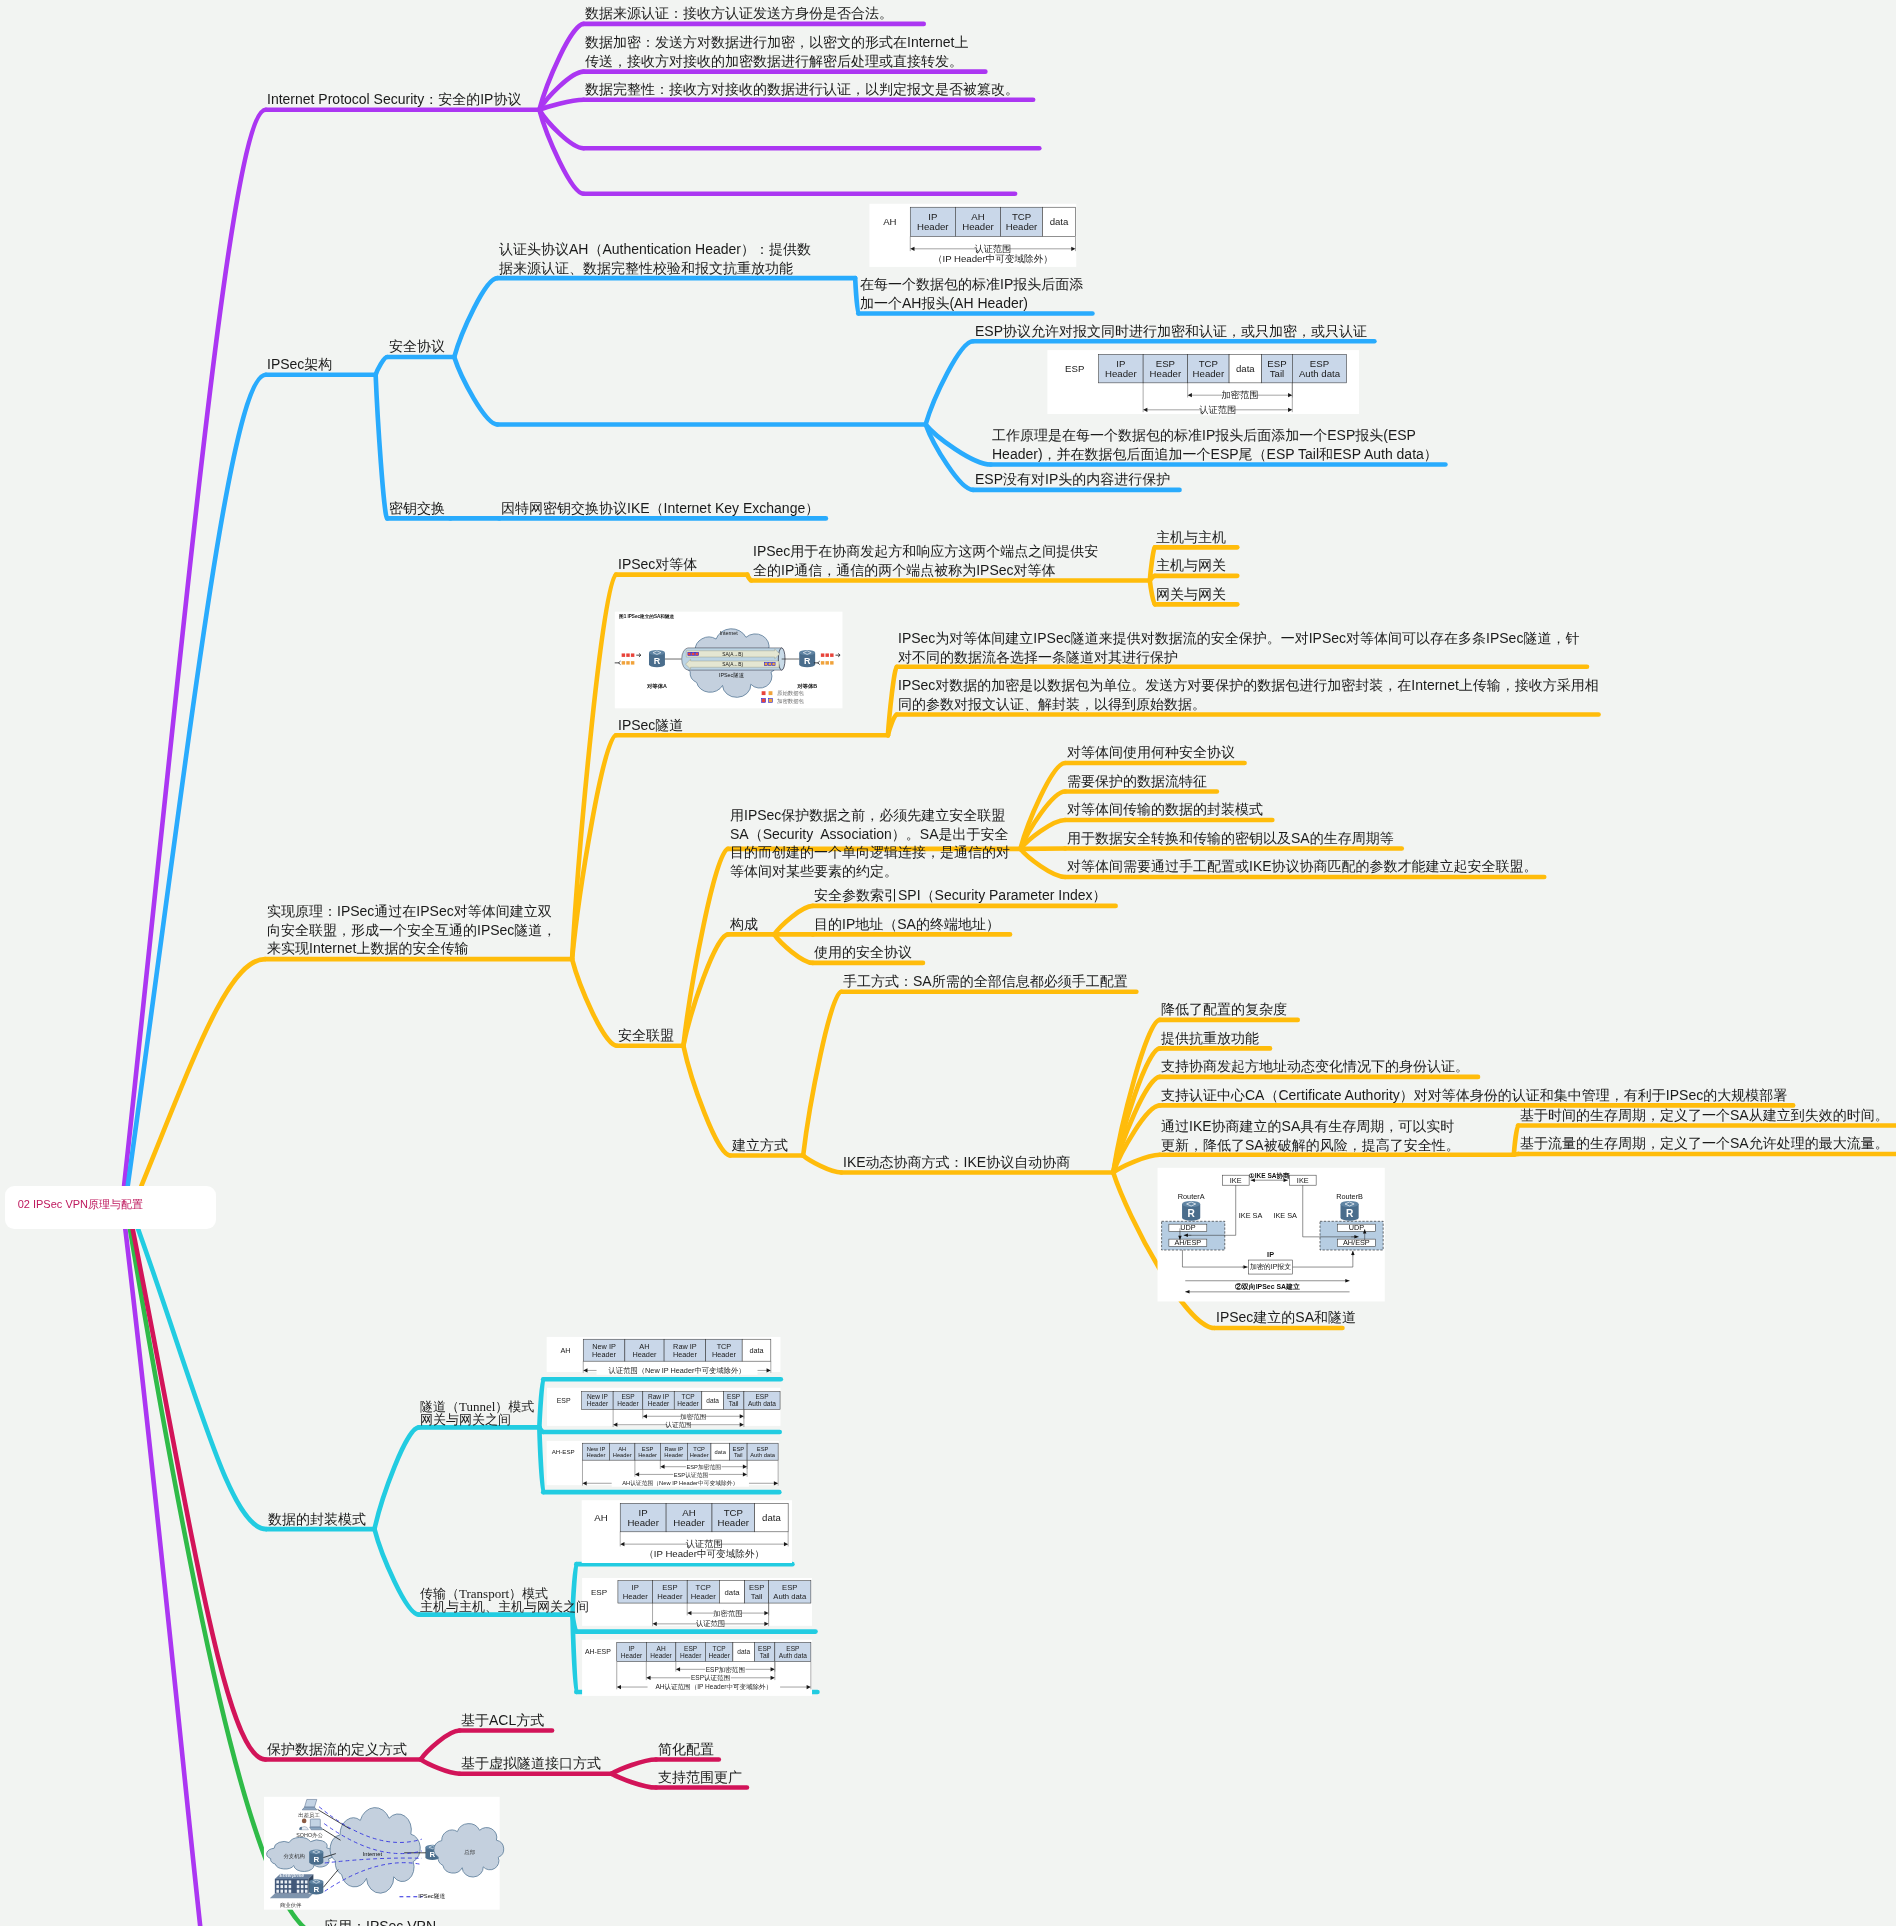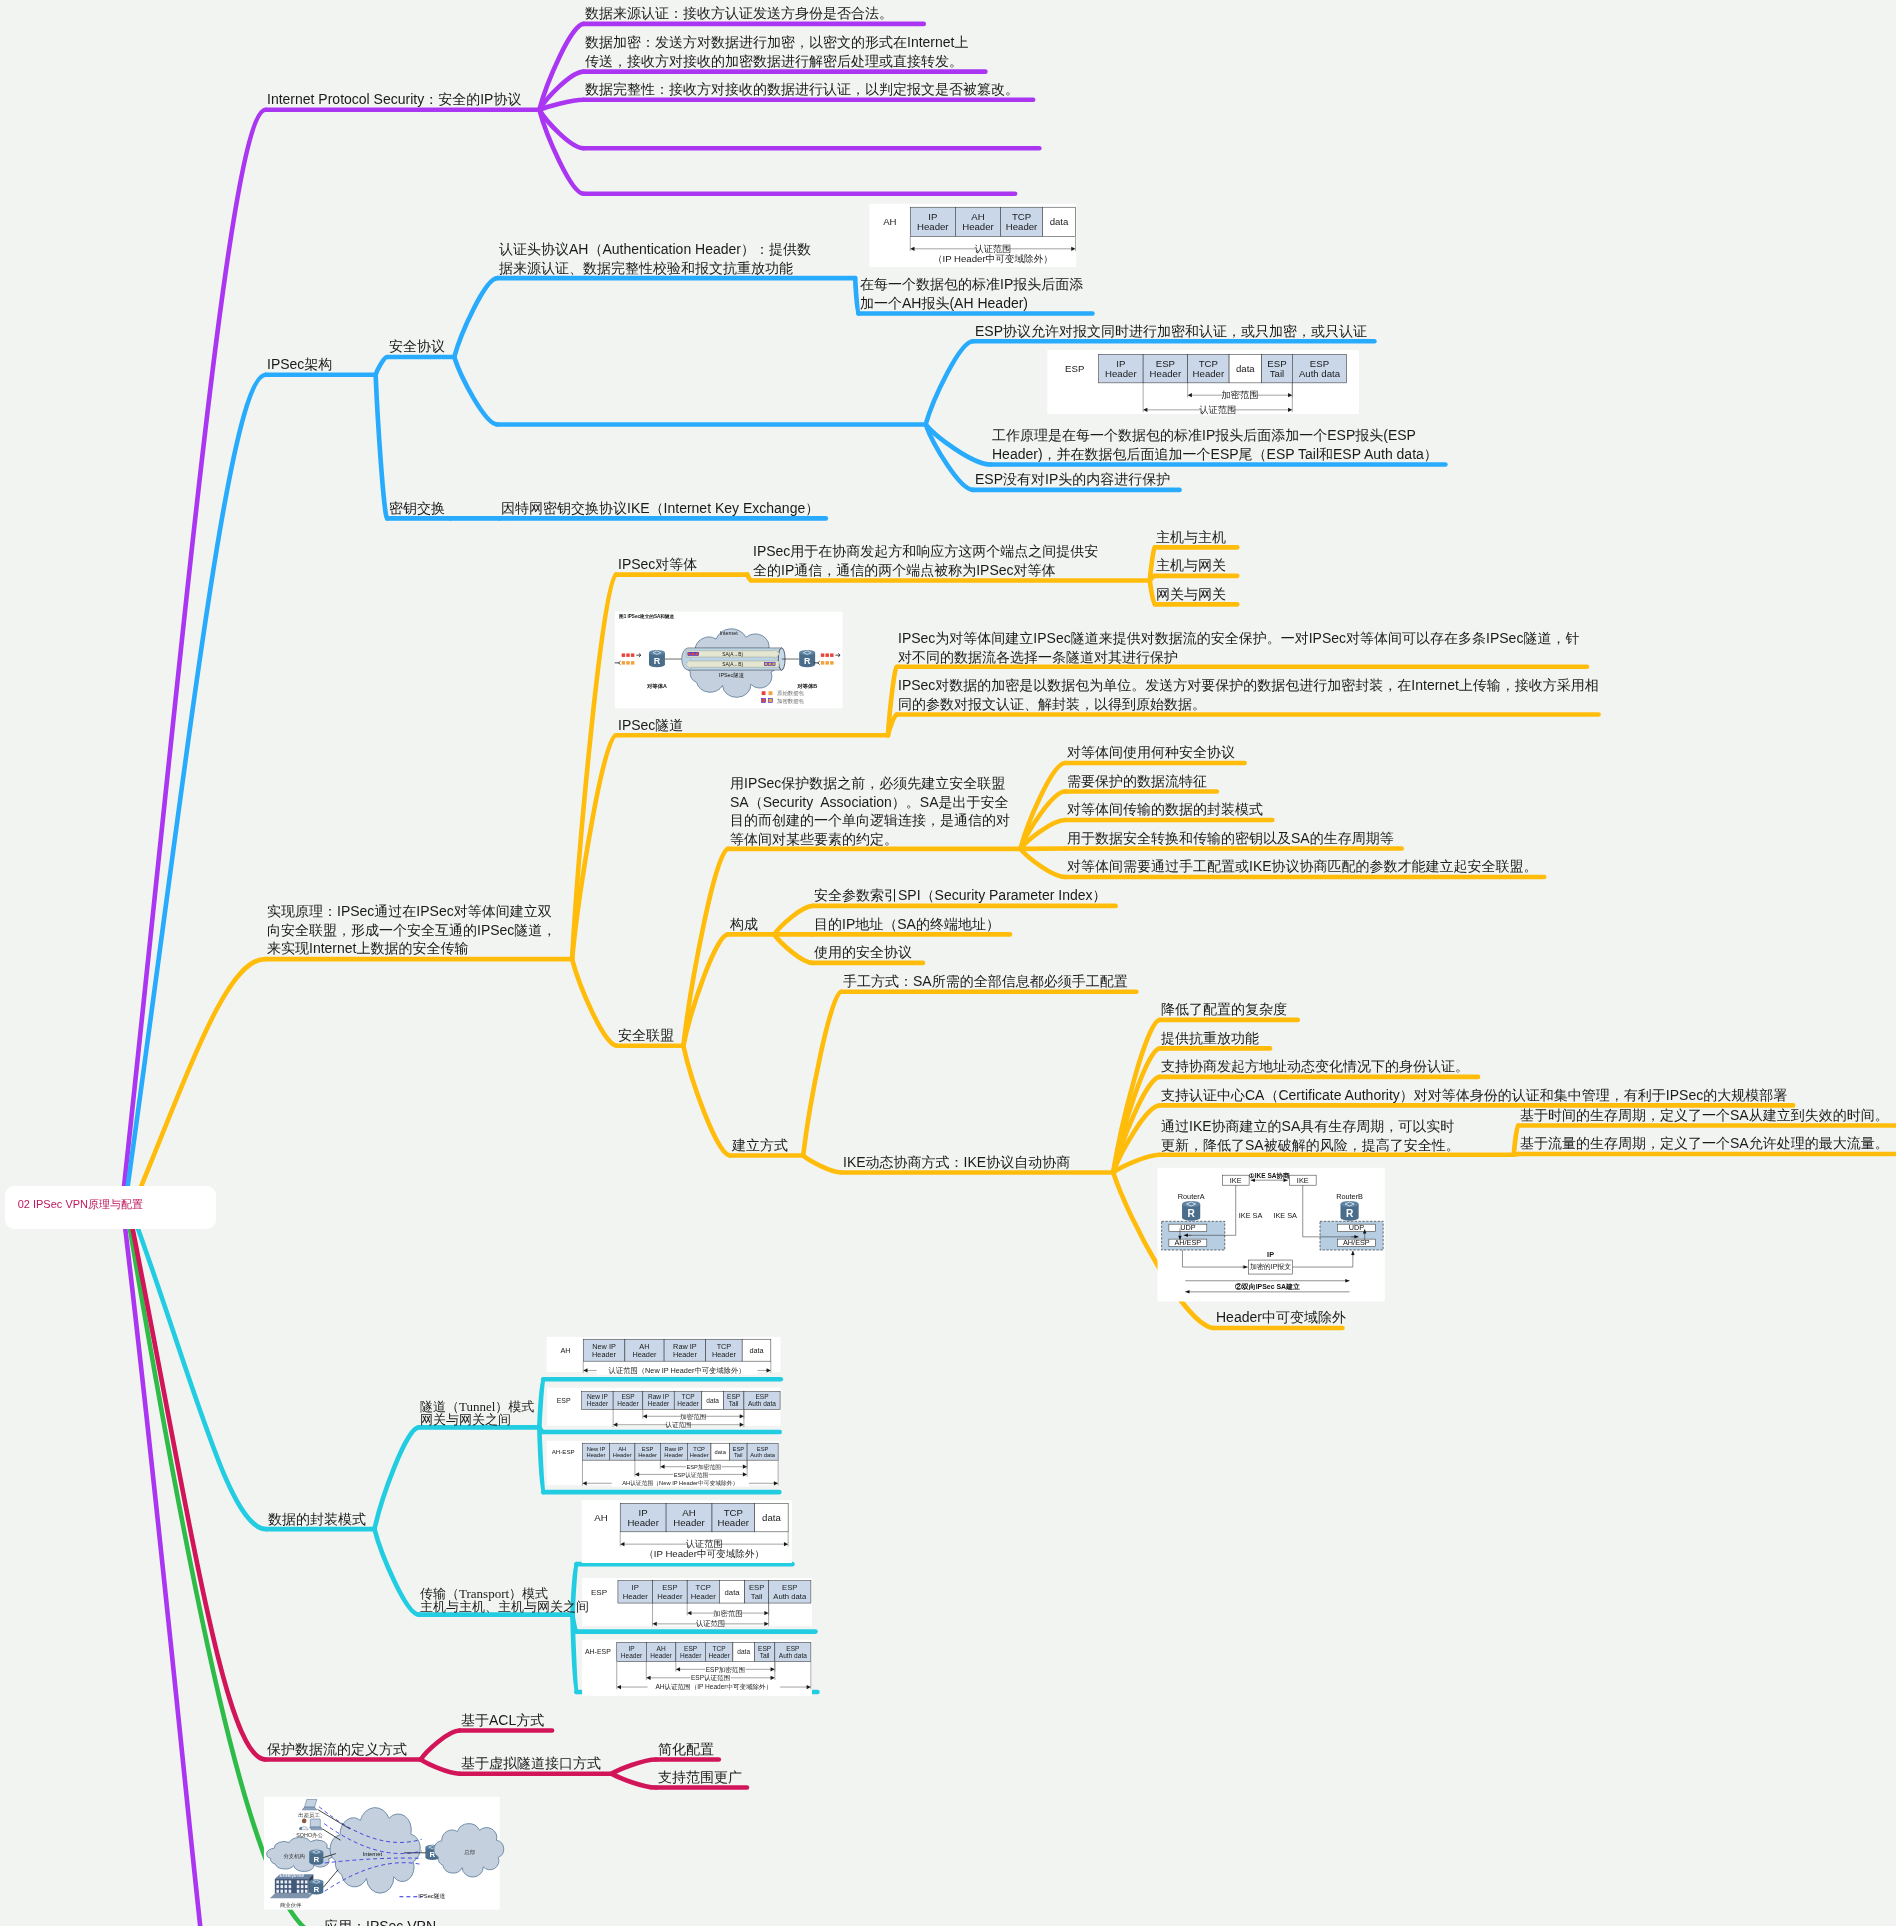--- a/index.html
+++ b/index.html
@@ -727,41 +727,41 @@
 <div class="node" style="left:267px;top:902px">实现原理：IPSec通过在IPSec对等体间建立双<br>向安全联盟，形成一个安全互通的IPSec隧道，<br>来实现Internet上数据的安全传输</div>
 <div class="node" style="left:618px;top:555px">IPSec对等体</div>
 <div class="node" style="left:753px;top:542px">IPSec用于在协商发起方和响应方这两个端点之间提供安<br>全的IP通信，通信的两个端点被称为IPSec对等体</div>
 <div class="node" style="left:1156px;top:528px">主机与主机</div>
 <div class="node" style="left:1156px;top:556px">主机与网关</div>
 <div class="node" style="left:1156px;top:585px">网关与网关</div>
 <div class="node" style="left:618px;top:716px">IPSec隧道</div>
 <div class="node" style="left:898px;top:629px">IPSec为对等体间建立IPSec隧道来提供对数据流的安全保护。一对IPSec对等体间可以存在多条IPSec隧道，针<br>对不同的数据流各选择一条隧道对其进行保护</div>
 <div class="node" style="left:898px;top:676px">IPSec对数据的加密是以数据包为单位。发送方对要保护的数据包进行加密封装，在Internet上传输，接收方采用相<br>同的参数对报文认证、解封装，以得到原始数据。</div>
 <div class="node" style="left:618px;top:1026px">安全联盟</div>
-<div class="node" style="left:730px;top:774px">用IPSec保护数据之前，必须先建立安全联盟<br>SA（Security  Association）。SA是出于安全<br>目的而创建的一个单向逻辑连接，是通信的对<br>等体间对某些要素的约定。</div>
+<div class="node" style="left:730px;top:806px">用IPSec保护数据之前，必须先建立安全联盟<br>SA（Security  Association）。SA是出于安全<br>目的而创建的一个单向逻辑连接，是通信的对<br>等体间对某些要素的约定。</div>
 <div class="node" style="left:1067px;top:743px">对等体间使用何种安全协议</div>
 <div class="node" style="left:1067px;top:772px">需要保护的数据流特征</div>
 <div class="node" style="left:1067px;top:800px">对等体间传输的数据的封装模式</div>
 <div class="node" style="left:1067px;top:829px">用于数据安全转换和传输的密钥以及SA的生存周期等</div>
 <div class="node" style="left:1067px;top:857px">对等体间需要通过手工配置或IKE协议协商匹配的参数才能建立起安全联盟。</div>
 <div class="node" style="left:730px;top:915px">构成</div>
 <div class="node" style="left:814px;top:886px">安全参数索引SPI（Security Parameter Index）</div>
 <div class="node" style="left:814px;top:915px">目的IP地址（SA的终端地址）</div>
 <div class="node" style="left:814px;top:943px">使用的安全协议</div>
 <div class="node" style="left:732px;top:1136px">建立方式</div>
 <div class="node" style="left:843px;top:972px">手工方式：SA所需的全部信息都必须手工配置</div>
 <div class="node" style="left:843px;top:1153px">IKE动态协商方式：IKE协议自动协商</div>
 <div class="node" style="left:1161px;top:1000px">降低了配置的复杂度</div>
 <div class="node" style="left:1161px;top:1029px">提供抗重放功能</div>
 <div class="node" style="left:1161px;top:1057px">支持协商发起方地址动态变化情况下的身份认证。</div>
 <div class="node" style="left:1161px;top:1086px">支持认证中心CA（Certificate Authority）对对等体身份的认证和集中管理，有利于IPSec的大规模部署</div>
 <div class="node" style="left:1161px;top:1117px">通过IKE协商建立的SA具有生存周期，可以实时<br>更新，降低了SA被破解的风险，提高了安全性。</div>
 <div class="node" style="left:1520px;top:1106px">基于时间的生存周期，定义了一个SA从建立到失效的时间。</div>
 <div class="node" style="left:1520px;top:1134px">基于流量的生存周期，定义了一个SA允许处理的最大流量。</div>
-<div class="node" style="left:1216px;top:1308px">Header中可变域除外</div>
+<div class="node" style="left:1216px;top:1308px">IPSec建立的SA和隧道</div>
 <div class="node" style="left:268px;top:1510px">数据的封装模式</div>
 <div class="node serif" style="left:420px;top:1400px">隧道（Tunnel）模式<br>网关与网关之间</div>
 <div class="node serif" style="left:420px;top:1587px">传输（Transport）模式<br>主机与主机、主机与网关之间</div>
 <div class="node" style="left:267px;top:1740px">保护数据流的定义方式</div>
 <div class="node" style="left:461px;top:1711px">基于ACL方式</div>
 <div class="node" style="left:461px;top:1754px">基于虚拟隧道接口方式</div>
 <div class="node" style="left:658px;top:1740px">简化配置</div>
 <div class="node" style="left:658px;top:1768px">支持范围更广</div>
 <div class="node" style="left:324px;top:1917px">应用：IPSec VPN</div>
 

